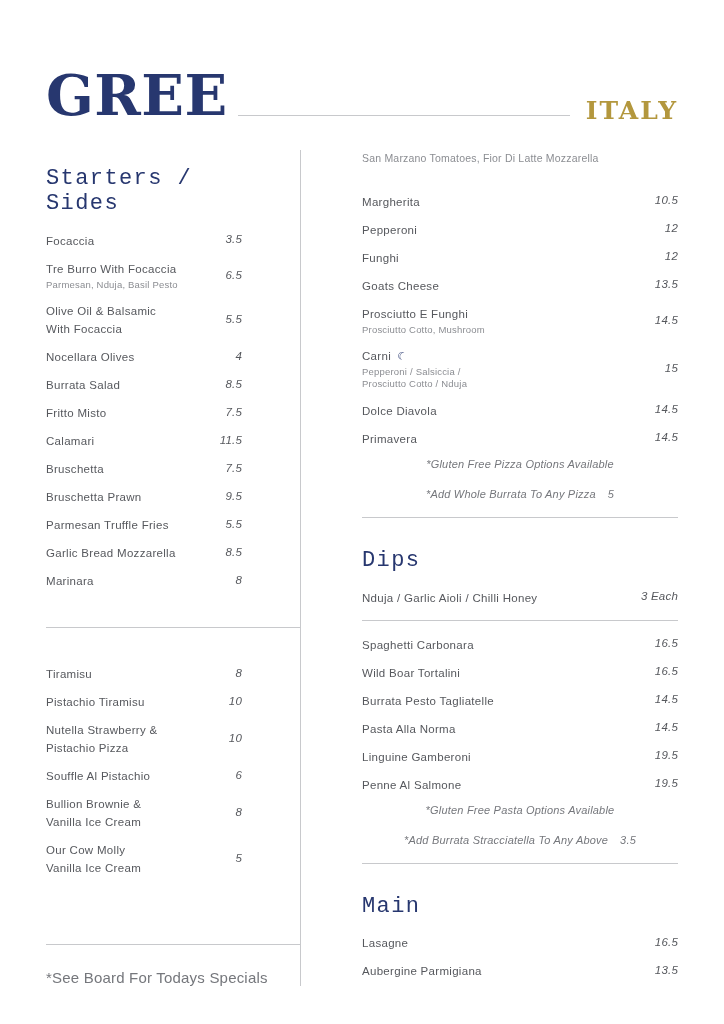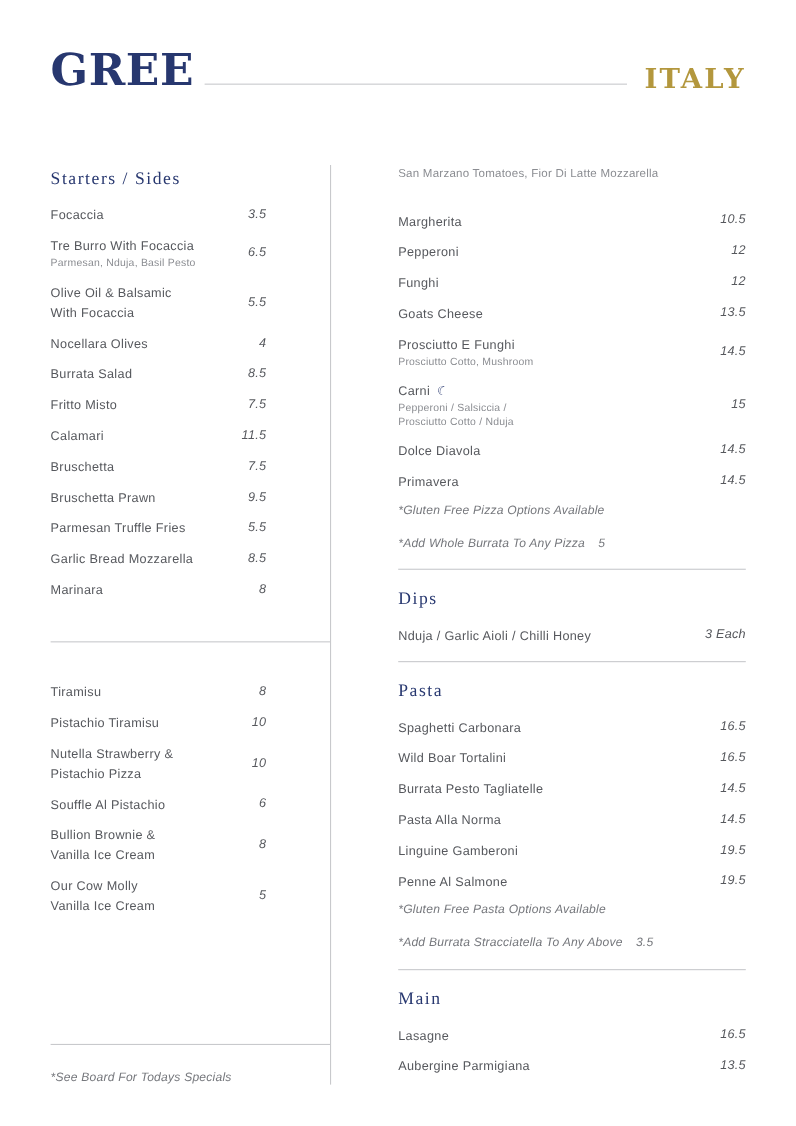--- a/index.html
+++ b/index.html
@@ -13,69 +13,69 @@
   }
   *{box-sizing:border-box;}
   html,body{margin:0;padding:0;background:#ffffff;}
   .page{
     position:relative;width:724px;height:1024px;background:#ffffff;overflow:hidden;
     font-family:"Liberation Sans",sans-serif;color:var(--item-gray);
   }
   
   .header{position:absolute;top:44px;left:46px;right:46px;display:flex;align-items:flex-end;}
   .brand-left{
-    font-family:"DejaVu Serif",serif;font-weight:700;font-size:40px;line-height:1;
-    color:var(--navy);letter-spacing:0.5px;white-space:nowrap;
+    font-family:"DejaVu Serif",serif;font-weight:700;font-size:56px;line-height:1;
+    color:var(--navy);letter-spacing:0.5px;white-space:nowrap;margin-top:23px;
   }
   .header-rule{flex:1;height:1px;background:var(--line-gray);margin:0 16px 7px 10px;}
   .brand-right{
     font-family:"DejaVu Serif",serif;font-weight:700;font-size:25px;line-height:1;
     color:var(--gold);letter-spacing:2px;white-space:nowrap;
   }
   
   .content{position:absolute;top:150px;left:46px;right:46px;height:836px;display:flex;}
   .col-left{width:254px;flex:none;display:flex;flex-direction:column;}
   .v-divider{width:1px;flex:none;background:var(--line-gray);margin-right:61px;}
   .col-right{flex:1;min-width:0;}
   .col-left .menu-section{padding-right:58px;}
   
   .menu-section{margin:0;}
   .menu-section.divider-above{border-top:1px solid var(--line-gray);margin-top:14px;padding-top:14px;}
   .col-left .menu-section.divider-above{margin-top:38px;padding-top:36px;}
   .section-title{
-    font-family:Liberation Serif, serif;font-weight:400;font-size:16px;line-height:1.15;
-    color:var(--navy);letter-spacing:1.4px;margin:4px 0 14px 0;
+    font-family:Liberation Mono, monospace;font-weight:400;font-size:22px;line-height:1.15;
+    color:var(--navy);letter-spacing:1.4px;margin:16px 0 14px 0;
   }
   .section-intro{
     font-size:10.5px;color:var(--muted-gray);letter-spacing:.2px;
     margin:2px 0 26px 0;line-height:1.3;
   }
   .item-row{display:flex;justify-content:space-between;align-items:center;margin-bottom:10px;}
   .item-name{
     font-size:11.5px;line-height:1.25;color:var(--item-gray);letter-spacing:.3px;white-space:pre-line;
   }
   .item-icon{font-size:11px;line-height:1;color:var(--navy);margin-left:6px;display:inline-block;transform:rotate(18deg);}
   .item-sub{
     font-size:9.5px;color:var(--muted-gray);line-height:1.3;
     margin-top:2px;white-space:pre-line;letter-spacing:.2px;
   }
   .item-price{
     font-size:11.5px;font-style:italic;color:var(--item-gray);line-height:1.25;
     white-space:nowrap;margin-left:12px;letter-spacing:.2px;
   }
   .section-notes{margin-top:8px;}
   .note-row{
-    display:flex;justify-content:flex-start;align-items:flex-start;
+    display:flex;justify-content:center;align-items:flex-start;
     font-size:11px;font-style:italic;color:var(--note-gray);line-height:1.3;
     margin-bottom:16px;letter-spacing:.2px;
   }
   .note-price{white-space:nowrap;margin-left:12px;}
   
   .left-footer{margin-top:auto;border-top:1px solid var(--line-gray);padding-top:24px;}
-  .specials-note{font-size:11px;font-style:italic;color:var(--note-gray);margin:0;letter-spacing:.2px;}
+  .specials-note{font-size:15px;color:var(--note-gray);margin:0;letter-spacing:.2px;}
   .allergy-note{
     font-size:8.5px;color:var(--small-gray);margin:14px 0 0 0;line-height:1.55;
     white-space:pre-line;letter-spacing:.2px;
   }
 </style>
 </head>
 <body>
 
 <div class="page">
 
@@ -400,21 +400,20 @@
       </div>
 
     </div>
     <div class="item-price">3 Each</div>
   </div>
 </div>
 
   </section>
 
   <section class="menu-section divider-above">
-    <h2 class="section-title">Pasta</h2>
 
     <div class="section-items">
   <div class="item-row">
     <div class="item-left">
       <div class="item-name-line">
         <span class="item-name">Spaghetti Carbonara</span>
       </div>
 
     </div>
     <div class="item-price">16.5</div>

